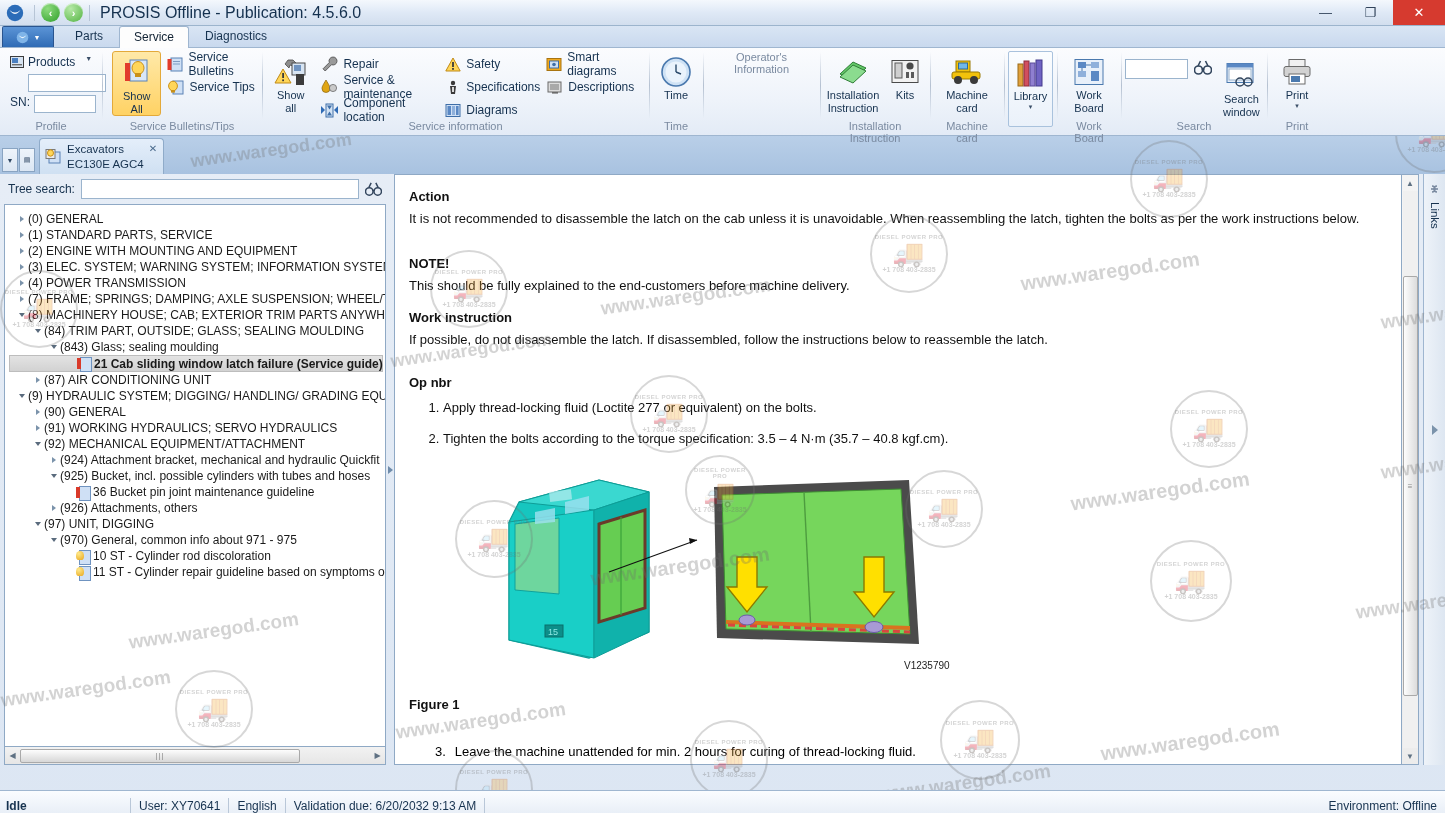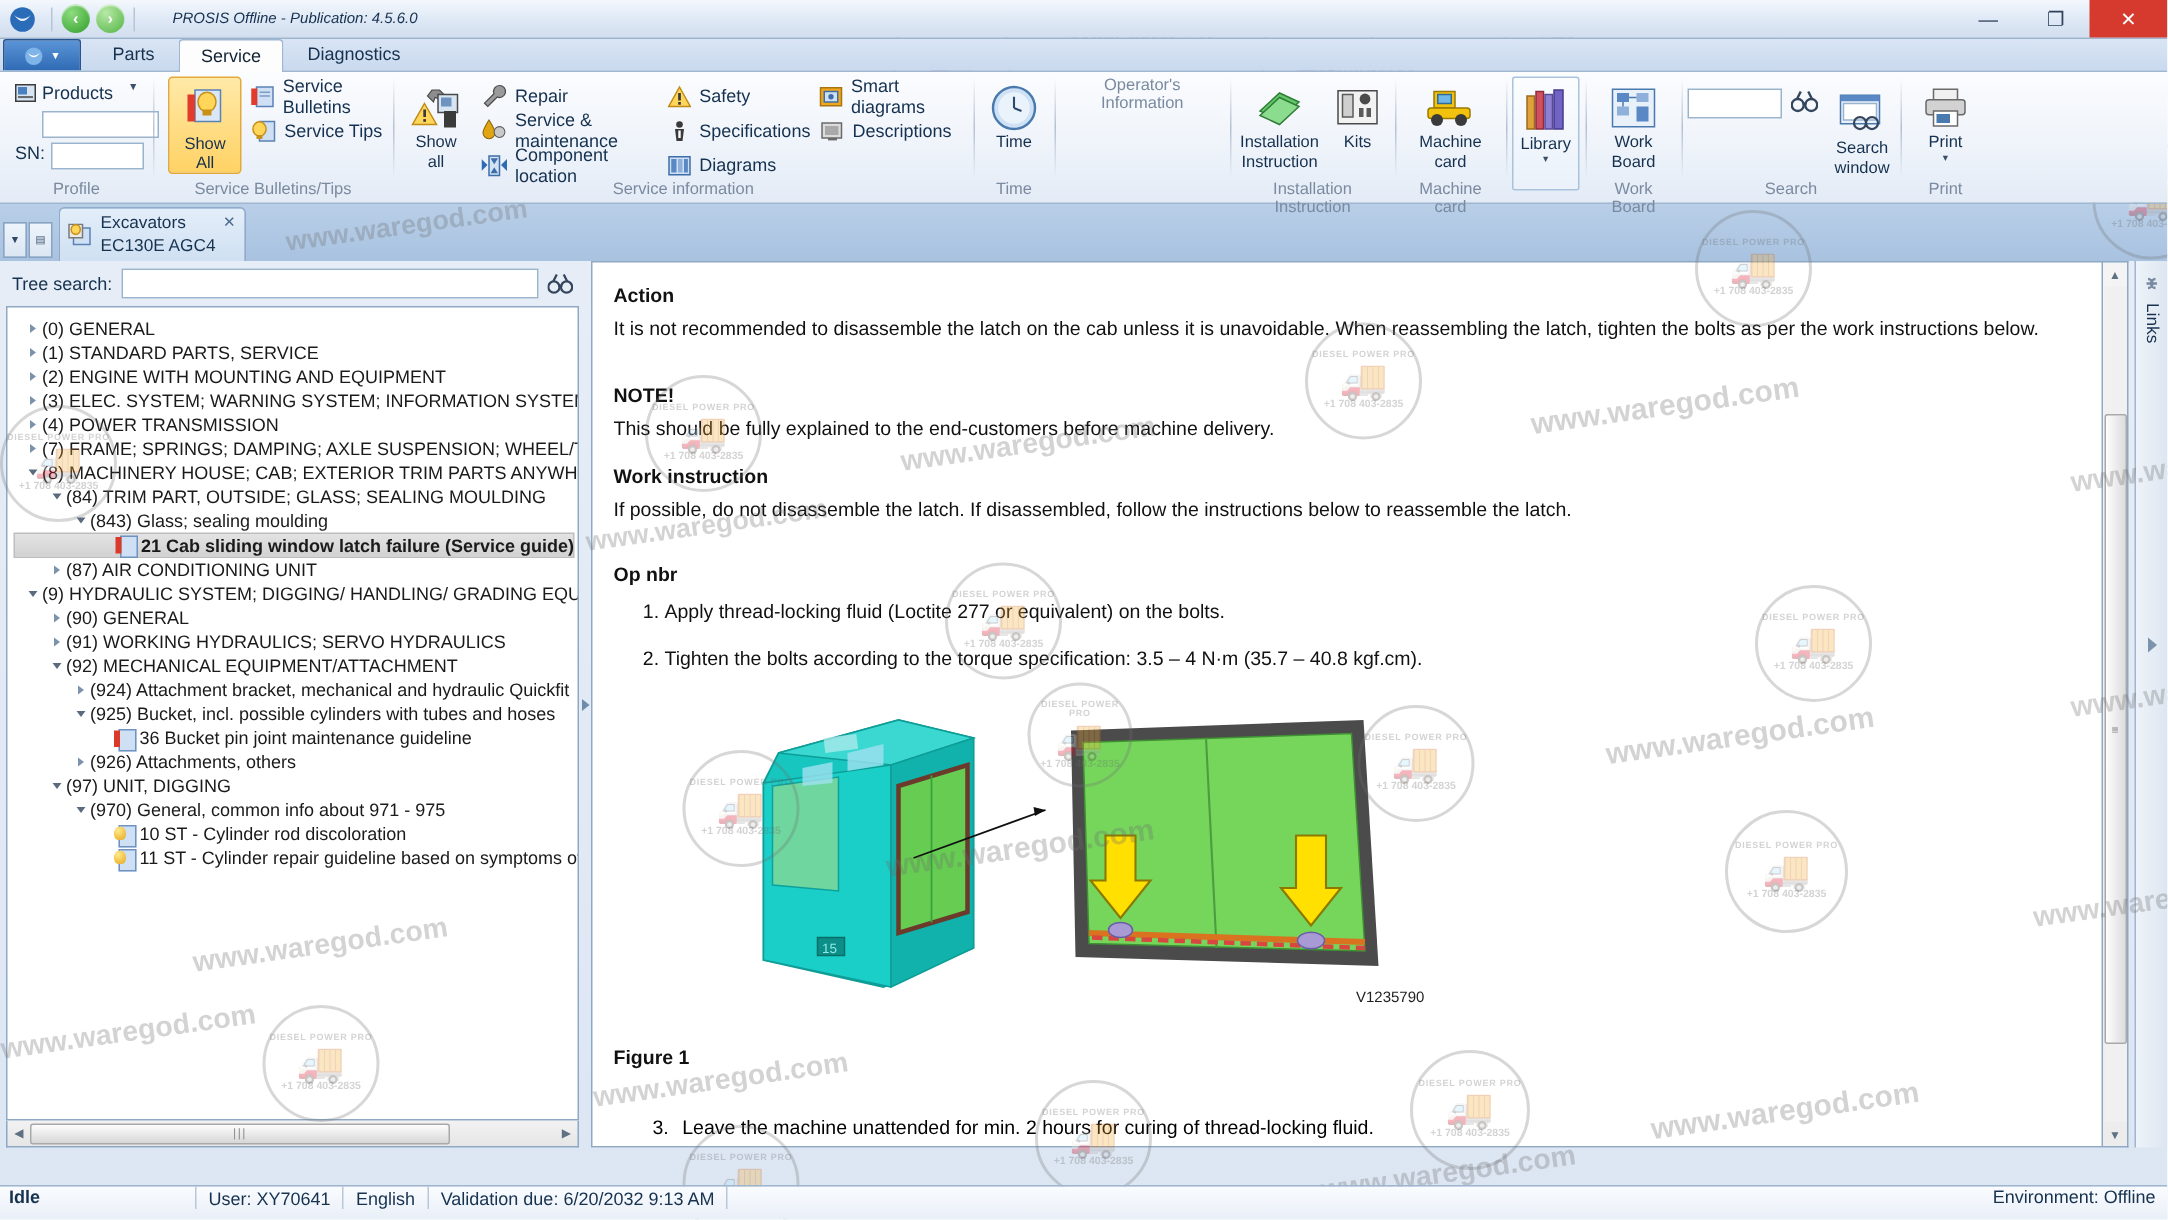--- a/index.html
+++ b/index.html
@@ -51,21 +51,21 @@
   .tb-logo { width: 26px; height: 22px; margin-left: 2px; display:flex; align-items:center; justify-content:center;}
   .tb-sep { width:1px; height:16px; background:#b7c5d6; margin:0 6px; }
   .nav-circ {
     width: 19px; height: 19px; border-radius: 50%;
     display:flex; align-items:center; justify-content:center;
     color:#fff; font-size:11px; font-weight:bold;
     box-shadow: inset 0 1px 1px rgba(255,255,255,.7);
   }
   .nav-back { background: radial-gradient(circle at 35% 30%, #8ddc7e, #2f9e2a); margin-right:4px;}
   .nav-fwd  { background: radial-gradient(circle at 35% 30%, #b6e9a7, #52b341); }
-  .tb-title { margin-left: 19px; font-size: 10px; color: #15314f; font-style: italic; }
+  .tb-title { margin-left: 4px; font-size: 16px; color: #15314f; }
   .tb-ctrls { margin-left: auto; display:flex; height: 26px; }
   .tb-btn { width: 45px; height: 25px; display:flex; align-items:center; justify-content:center; color:#31435a; font-size:13px; }
   .tb-btn.close { background:#d63a2f; color:#fff; width:52px; }
 
   
   .ribbon-tabs {
     position: relative; height: 22px;
     background: linear-gradient(to bottom,#d9e5f4,#c9d9ee);
     display:flex; align-items:flex-end; padding-left: 2px;
     border-bottom: 1px solid #9fb6d0;
@@ -210,21 +210,21 @@
     border-left:1px solid #9fb6d0; display:flex; flex-direction:column; align-items:center; padding-top:8px; gap:6px;
   }
   .links-label { writing-mode: vertical-rl; font-size:11.5px; color:#16324f; }
   .link-tri { width:0;height:0;border-top:5px solid transparent;border-bottom:5px solid transparent;border-left:6px solid #7b93ab;}
 
   
   .status {
     position:absolute; left:0; bottom:0; width:1445px; height:23px;
     background: linear-gradient(to bottom,#fafcff,#e9eff7);
     border-top:1px solid #9fb6d0;
-    display:flex; align-items:flex-start; font-size:12px; color:#16324f; z-index:70;margin-top:44px;
+    display:flex; align-items:flex-end; font-size:12px; color:#16324f; z-index:70;margin-top:44px;
   }
   .st-idle { font-weight:bold; padding-left:6px; width:130px; }
   .st-cell { padding: 0 8px; border-left:1px solid #b9c7d8; height:15px; display:flex; align-items:center;}
   .st-right { margin-left:auto; padding-right:8px; }
 
   
   svg { display:block; }
 </style>
 </head>
 <body>

